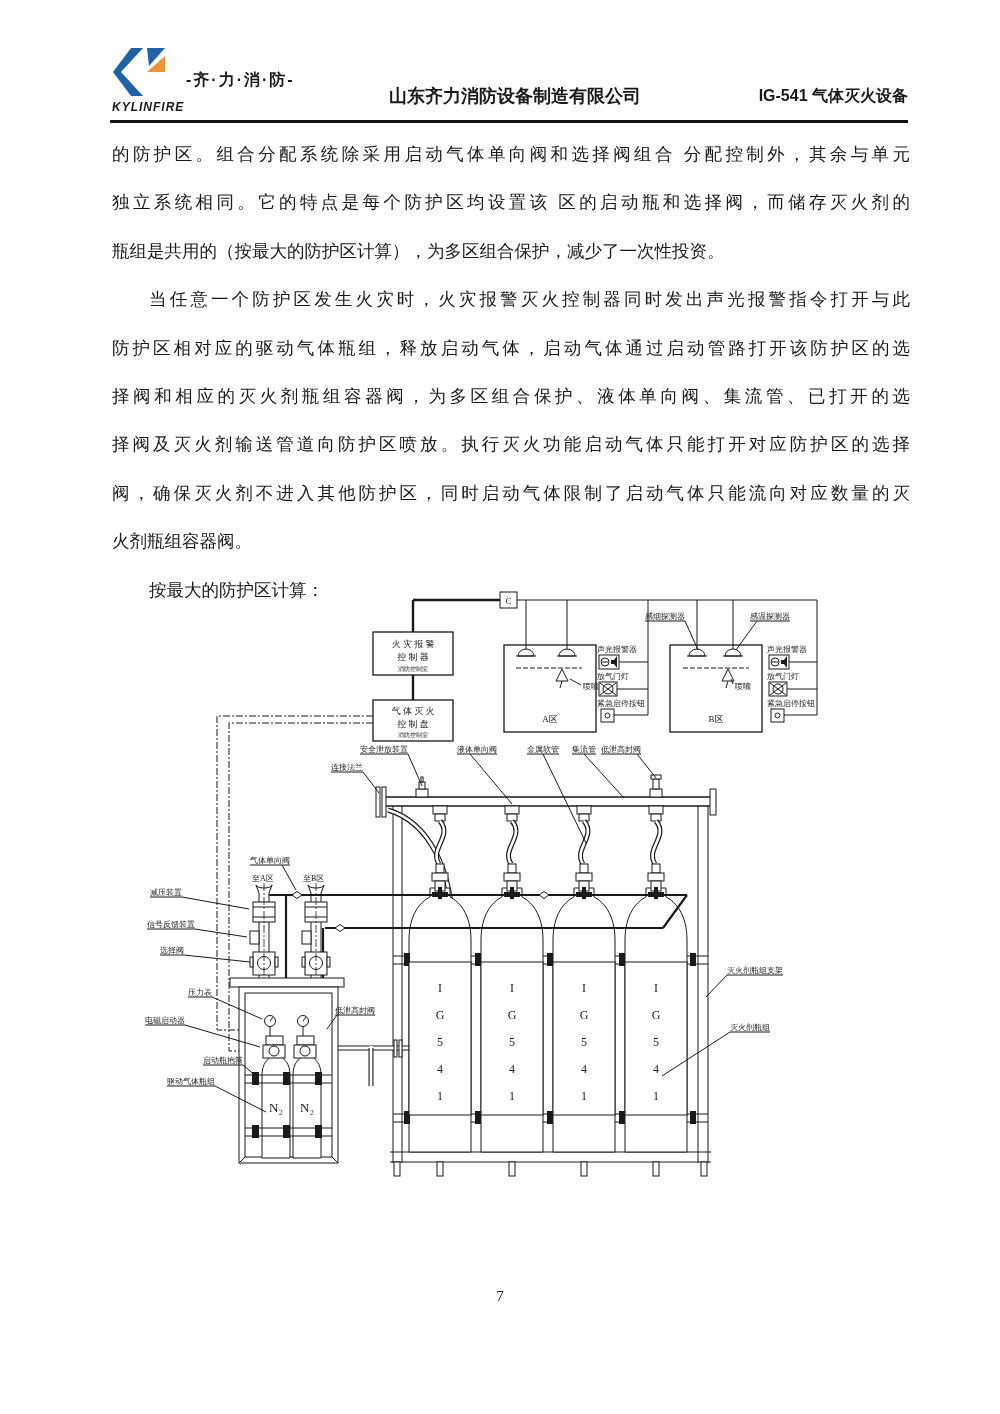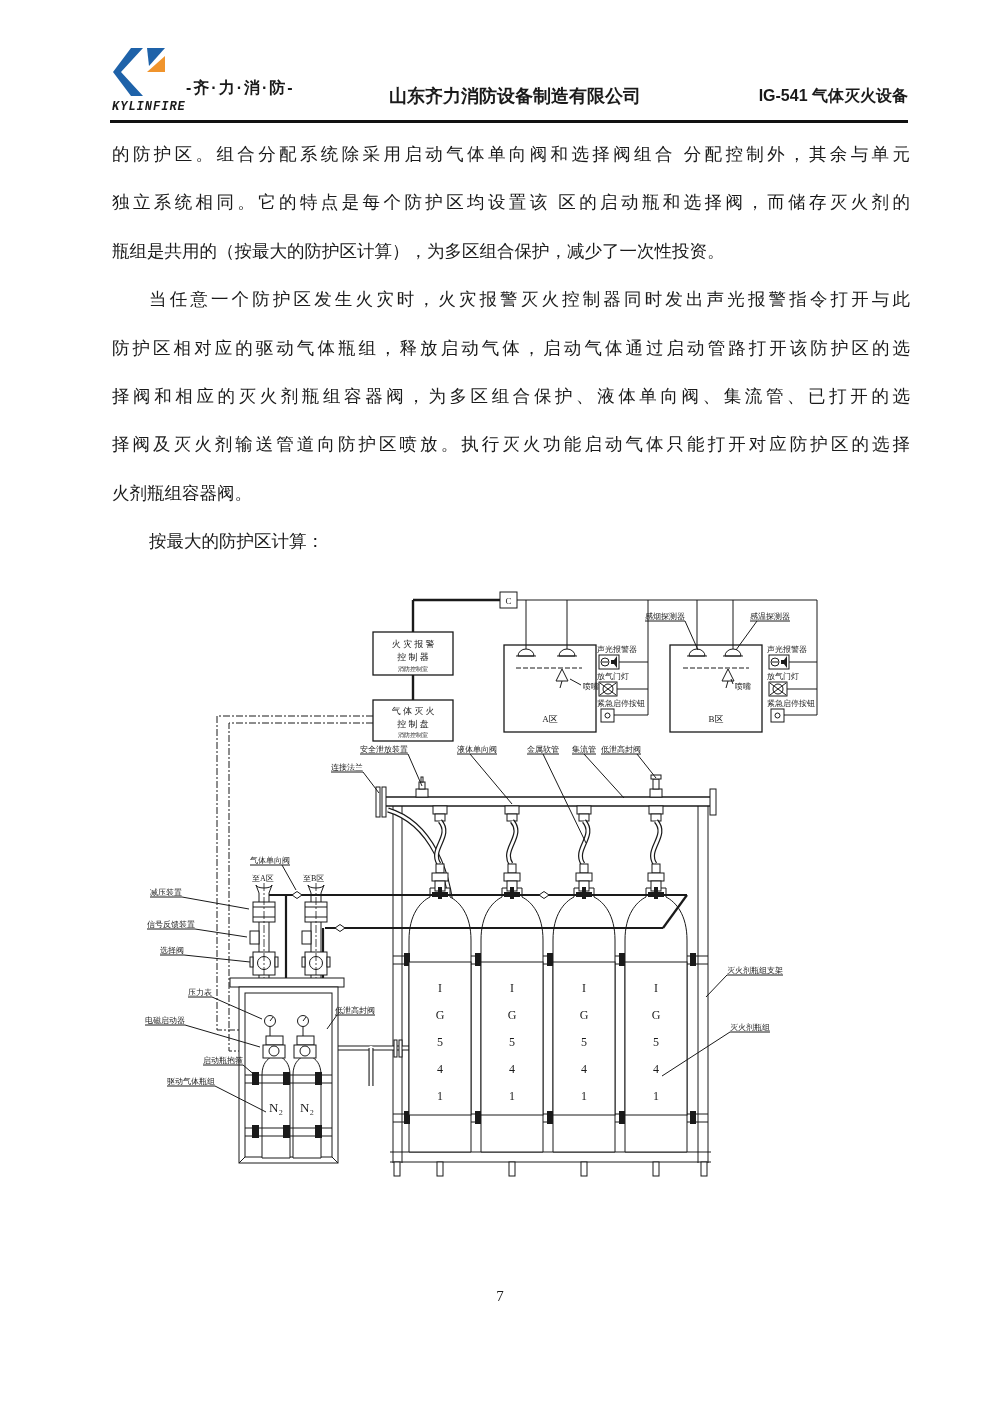--- a/index.html
+++ b/index.html
@@ -1,23 +1,23 @@
 <!DOCTYPE html>
 <html><head>
 <meta charset="utf-8">
 <style>
   html,body{margin:0;padding:0;background:#888;}
   .page{position:relative;width:1000px;height:1414px;background:#ffffff;margin:0 auto;
         font-family:"Liberation Serif","DejaVu Serif",serif;color:#1a1a1a;overflow:hidden;}
   .abs{position:absolute;}
   
   .brand-tag{position:absolute;left:186px;top:70px;font-size:16px;font-weight:bold;letter-spacing:2px;
-             font-family:"Liberation Sans",sans-serif;margin-top:8px;}
+             font-family:"Liberation Sans",sans-serif;}
   .brand-name{position:absolute;left:112px;top:100px;font-size:12px;font-weight:bold;font-style:italic;
-              letter-spacing:1px;font-family:Liberation Mono, monospace;}
+              letter-spacing:1px;font-family:Liberation Sans, sans-serif;}
   .company{position:absolute;left:320px;top:84px;width:390px;text-align:center;font-size:18px;font-weight:bold;}
   .doc-code{position:absolute;right:92px;top:86px;font-size:16px;font-weight:bold;
             font-family:Liberation Sans, sans-serif;}
   .rule{position:absolute;left:110px;right:92px;top:120px;height:3px;background:#111;}
   
   .bodytext{position:absolute;left:112px;top:130px;width:798px;font-size:17.5px;line-height:48.4px;}
   .line{text-align:justify;text-align-last:justify;white-space:normal;}
   .line.left{text-align:center;text-align-last:left;}
   .line.indent{padding-left:37px;}
   
@@ -54,20 +54,21 @@
   <div class="rule"></div>
 
   <div class="bodytext">
     <div class="line">的防护区。组合分配系统除采用启动气体单向阀和选择阀组合 分配控制外，其余与单元</div>
     <div class="line">独立系统相同。它的特点是每个防护区均设置该 区的启动瓶和选择阀，而储存灭火剂的</div>
     <div class="line left">瓶组是共用的（按最大的防护区计算），为多区组合保护，减少了一次性投资。</div>
     <div class="line indent">当任意一个防护区发生火灾时，火灾报警灭火控制器同时发出声光报警指令打开与此</div>
     <div class="line">防护区相对应的驱动气体瓶组，释放启动气体，启动气体通过启动管路打开该防护区的选</div>
     <div class="line">择阀和相应的灭火剂瓶组容器阀，为多区组合保护、液体单向阀、集流管、已打开的选</div>
     <div class="line">择阀及灭火剂输送管道向防护区喷放。执行灭火功能启动气体只能打开对应防护区的选择</div>
+    <div class="line">阀，确保灭火剂不进入其他防护区，同时启动气体限制了启动气体只能流向对应数量的灭</div>
     <div class="line left">火剂瓶组容器阀。</div>
     <div class="line left indent">按最大的防护区计算：</div>
   </div>
 
   <svg class="abs" style="left:140px;top:580px" width="790" height="610" viewBox="140 580 790 610" font-family="Liberation Serif, DejaVu Serif, serif">
 
     <g>
       <line class="thk" x1="413" y1="632" x2="413" y2="600"></line>
       <line class="thk" x1="413" y1="600" x2="500" y2="600"></line>
       <line class="ln" x1="517" y1="600" x2="817" y2="600"></line>

